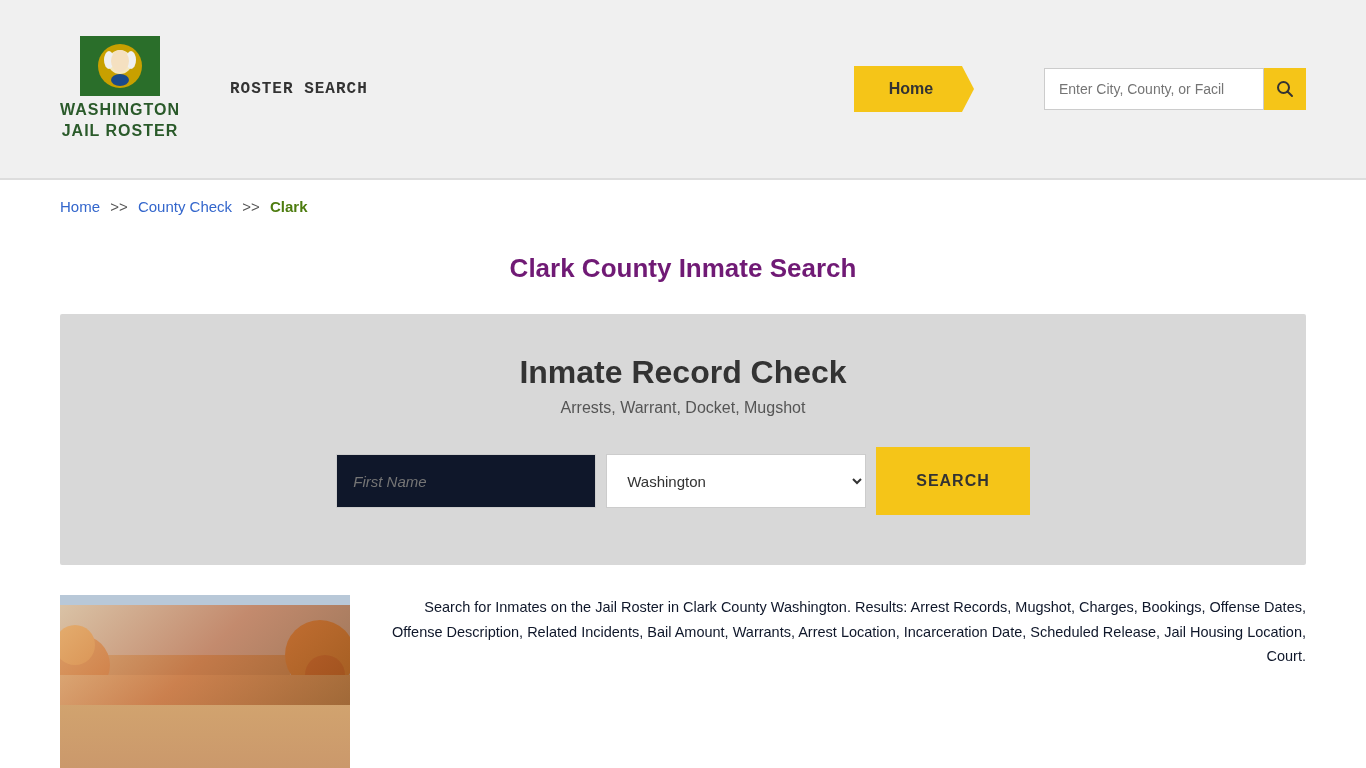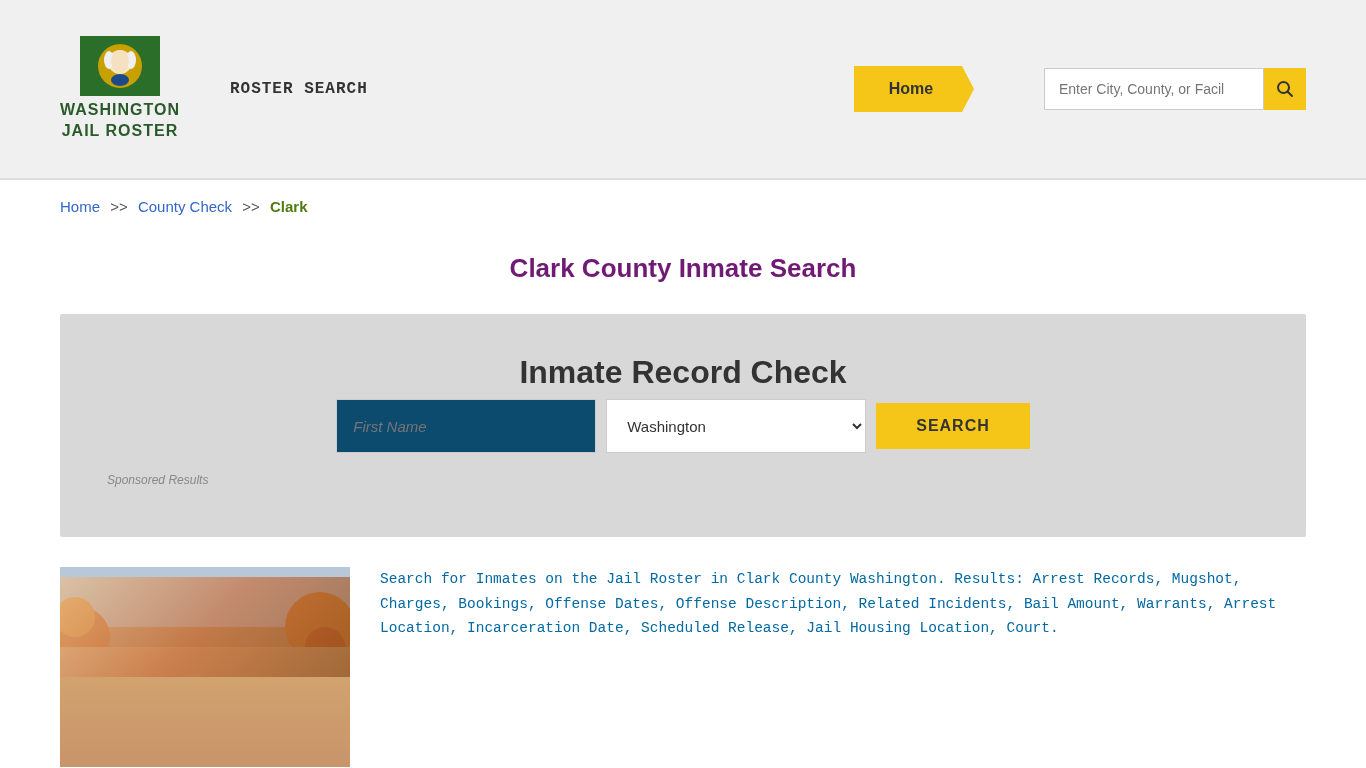--- a/index.html
+++ b/index.html
@@ -110,21 +110,21 @@
       font-weight: bold;
       font-family: Arial, sans-serif;
       margin: 20px 0 30px;
       color: #701a75;
     }
 
     
     .inmate-search-box {
       background: #d8d8d8;
       margin: 0 60px;
-      padding: 40px 47px 50px;
+      padding: 40px 76px 50px;
       border-radius: 2px;
     }
     .inmate-search-box h2 {
       text-align: center;
       font-size: 32px;
       font-family: Arial, sans-serif;
       color: #333;
       margin-bottom: 8px;
     }
     .inmate-search-box .subtitle {
@@ -137,21 +137,21 @@
     .search-row {
       display: flex;
       gap: 0;
       align-items: center;
       justify-content: center;
     }
     .search-row input[type="text"] {
       padding: 14px 16px;
       font-size: 15px;
       border: 1px solid #ccc;
-      background: #0c4a6e;
+      background: #0f172a;
       width: 260px;
       height: 54px;
       outline: none;
       font-style: italic;
       color: #999;
       margin-right: 10px;
     }
     .search-row input[type="text"]:not(:placeholder-shown) {
       color: #333;
       font-style: normal;
@@ -170,21 +170,21 @@
     }
     .search-btn {
       background: #f5c518;
       color: #333;
       border: none;
       padding: 0 40px;
       font-size: 16px;
       font-family: Arial, sans-serif;
       font-weight: bold;
       letter-spacing: 1px;
-      height: 46px;
+      height: 68px;
       cursor: pointer;
       text-transform: uppercase;
     }
     .sponsored-label {
       font-size: 12px;
       color: #888;
       font-family: Arial, sans-serif;
       margin-top: 20px;
       font-style: italic;
     }
@@ -222,25 +222,26 @@
       content: '';
       position: absolute;
       top: 10px;
       left: 0;
       right: 0;
       height: 50%;
       background: linear-gradient(135deg, #e8c090 0%, #c87040 50%, #8b5020 100%);
       opacity: 0.7;
     }
     .description-text {
-      font-family: Liberation Mono, monospace;
+      font-family: Liberation Sans, sans-serif;
       font-size: 14.5px;
       line-height: 1.7;
-      color: #0369a1;
+      color: #0f172a;
       flex: 1;
+      text-align: right;
     }
 
     
     .flag-svg {
       display: block;
     }
   </style>
 </head>
 <body>
 
@@ -290,20 +291,21 @@
   <span class="sep">&gt;&gt;</span>
   <a href="#">County Check</a>
   <span class="sep">&gt;&gt;</span>
   <span class="current">Clark</span>
 </div>
 
 <h1 class="page-title">Clark County Inmate Search</h1>
 
 <div class="inmate-search-box">
   <h2>Inmate Record Check</h2>
+  <p class="subtitle">Arrests, Warrant, Docket, Mugshot</p>
 
   <div class="search-row">
     <input type="text" placeholder="First Name" style="">
     <select>
       <option>Washington</option>
       <option>Alabama</option>
       <option>Alaska</option>
       <option>Arizona</option>
       <option>Arkansas</option>
       <option>California</option>
@@ -348,21 +350,20 @@
       <option>Utah</option>
       <option>Vermont</option>
       <option>Virginia</option>
       <option>West Virginia</option>
       <option>Wisconsin</option>
       <option>Wyoming</option>
     </select>
     <button class="search-btn">SEARCH</button>
   </div>
 
-  <p class="sponsored-label">Sponsored Results</p>
 </div>
 
 <div class="bottom-section">
 
   <div class="building-image">
     <div class="building-image-placeholder">
       
       <svg width="290" height="200" viewBox="0 0 290 200">
 
         <rect width="290" height="200" fill="#b8c8d8"></rect>

